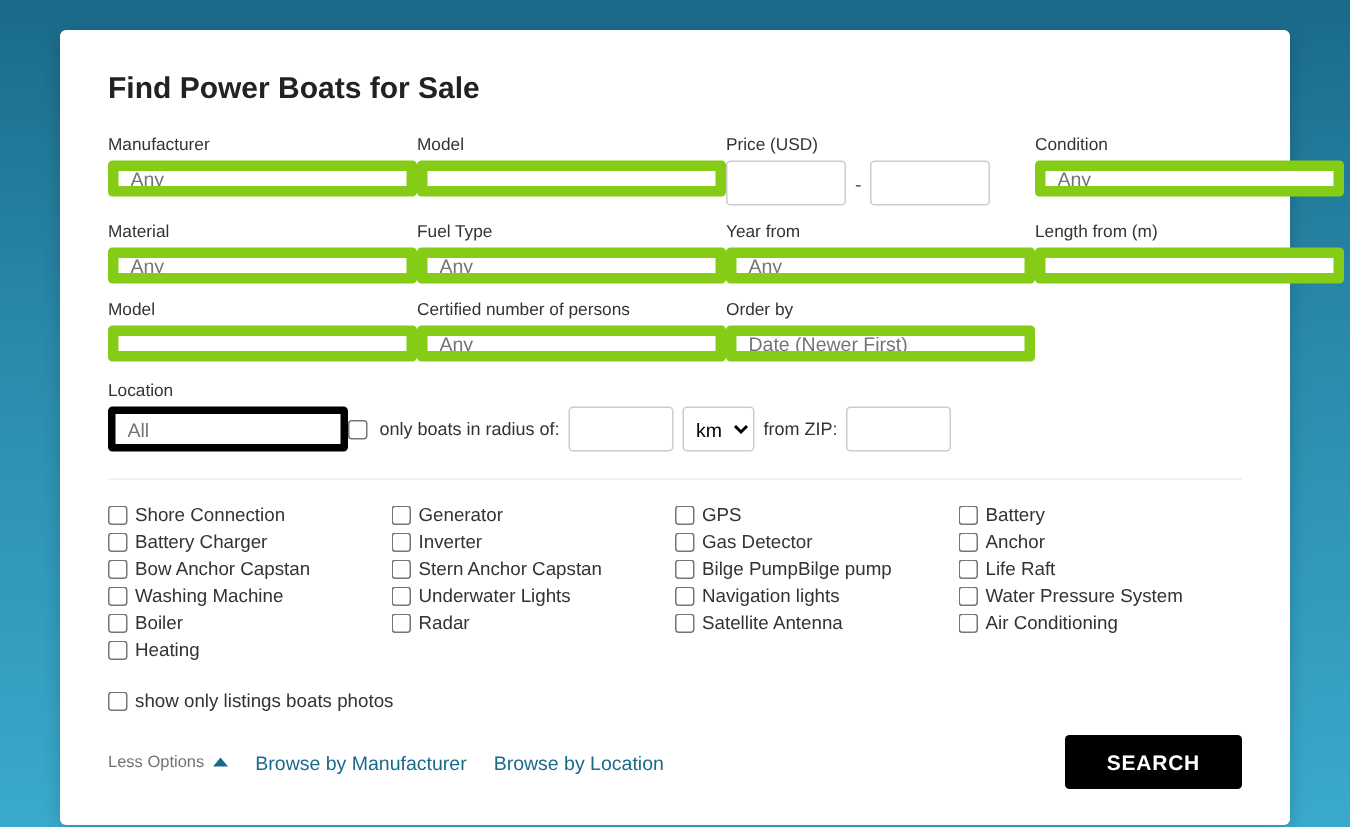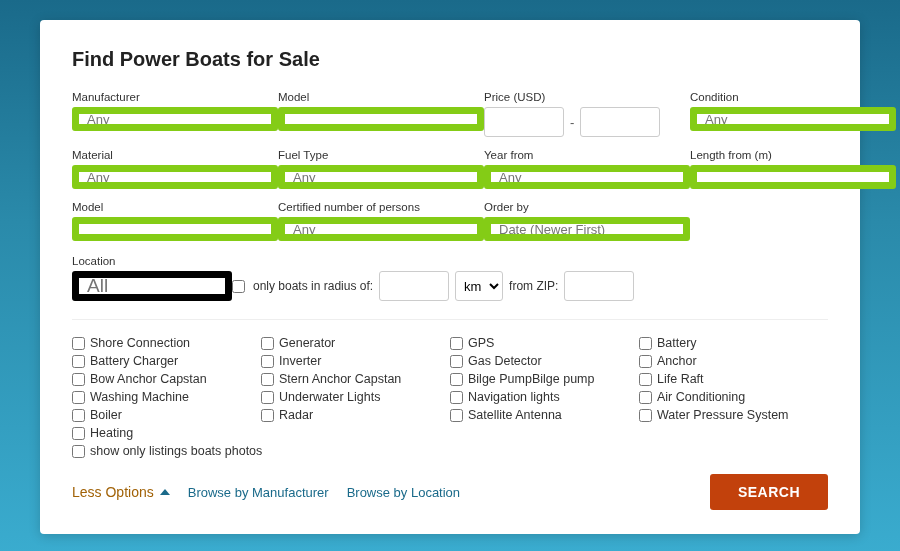--- a/index.html
+++ b/index.html
@@ -89,24 +89,24 @@
     .location-group {
       display: flex;
       flex-direction: column;
     }
     .location-group label {
       font-size: 11.5px;
       color: #333;
       margin-bottom: 4px;
     }
     .location-group input {
-      border: 7px solid #000000;
+      border: 5px solid #000000;
       border-radius: 3px;
       padding: 5px 8px;
-      font-size: 19px;
+      font-size: 13px;
       color: #555;
       height: 30px;
       width: 160px;
     }
     .radius-section {
       display: flex;
       align-items: center;
       gap: 6px;
       margin-top: 16px;
     }
@@ -138,21 +138,21 @@
       width: 80px;
     }
     .radius-label {
       font-size: 12px;
       color: #333;
     }
     .checkboxes-section {
       display: grid;
       grid-template-columns: repeat(4, 1fr);
       gap: 4px 0;
-      margin-bottom: 2px;
+      margin-bottom: 18px;
       border-top: 1px solid #eee;
       padding-top: 14px;
     }
     .checkbox-item {
       display: flex;
       align-items: center;
       gap: 5px;
       font-size: 12.5px;
       color: #333;
       padding: 2px 0;
@@ -181,36 +181,36 @@
     }
     .footer-links a {
       color: #1a6a8a;
       text-decoration: none;
       font-size: 13px;
     }
     .less-options {
       display: flex;
       align-items: center;
       gap: 4px;
-      color: #a16207;
+      color: #737373;
       cursor: pointer;
-      font-size: 14px;
+      font-size: 11px;
     }
     .chevron-up {
       display: inline-block;
       width: 0;
       height: 0;
       border-left: 5px solid transparent;
       border-right: 5px solid transparent;
       border-bottom: 6px solid #1a6a8a;
       margin-left: 2px;
       vertical-align: middle;
     }
     .search-btn {
-      background-color: #c2410c;
+      background-color: #000000;
       color: #fff;
       border: none;
       border-radius: 3px;
       padding: 10px 28px;
       font-size: 14px;
       font-weight: bold;
       letter-spacing: 0.5px;
       cursor: pointer;
       text-transform: uppercase;
     }
@@ -385,25 +385,25 @@
       <div class="checkbox-item">
         <input type="checkbox" style="">
         <span>Anchor</span>
       </div>
       <div class="checkbox-item">
         <input type="checkbox" style="">
         <span>Life Raft</span>
       </div>
       <div class="checkbox-item">
         <input type="checkbox" style="">
+        <span>Water Pressure System</span>
+      </div>
+      <div class="checkbox-item">
+        <input type="checkbox" style="">
         <span>Air Conditioning</span>
-      </div>
-      <div class="checkbox-item">
-        <input type="checkbox" style="">
-        <span>Water Pressure System</span>
       </div>
     </div>
   </div>
 
   <div class="photos-row">
     <input type="checkbox" style="">
     <span>show only listings boats photos</span>
   </div>
 
   <div class="footer-row">

